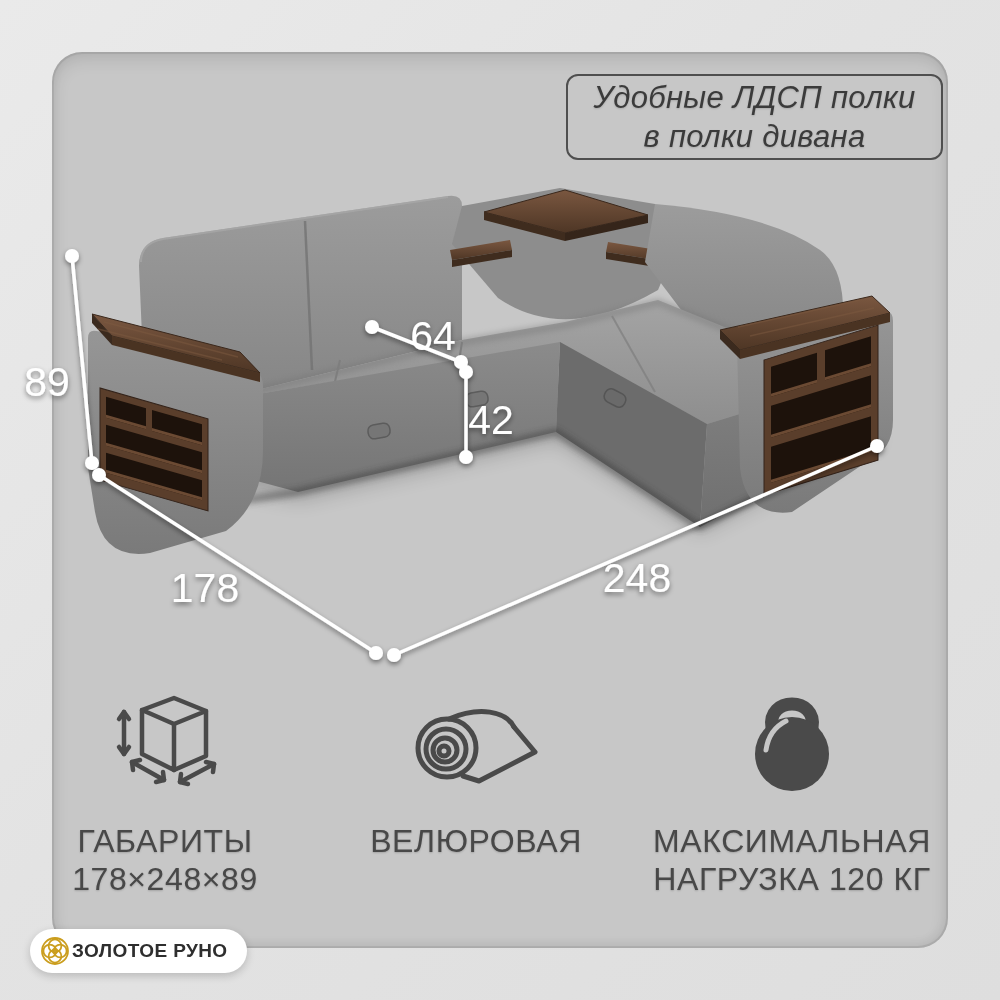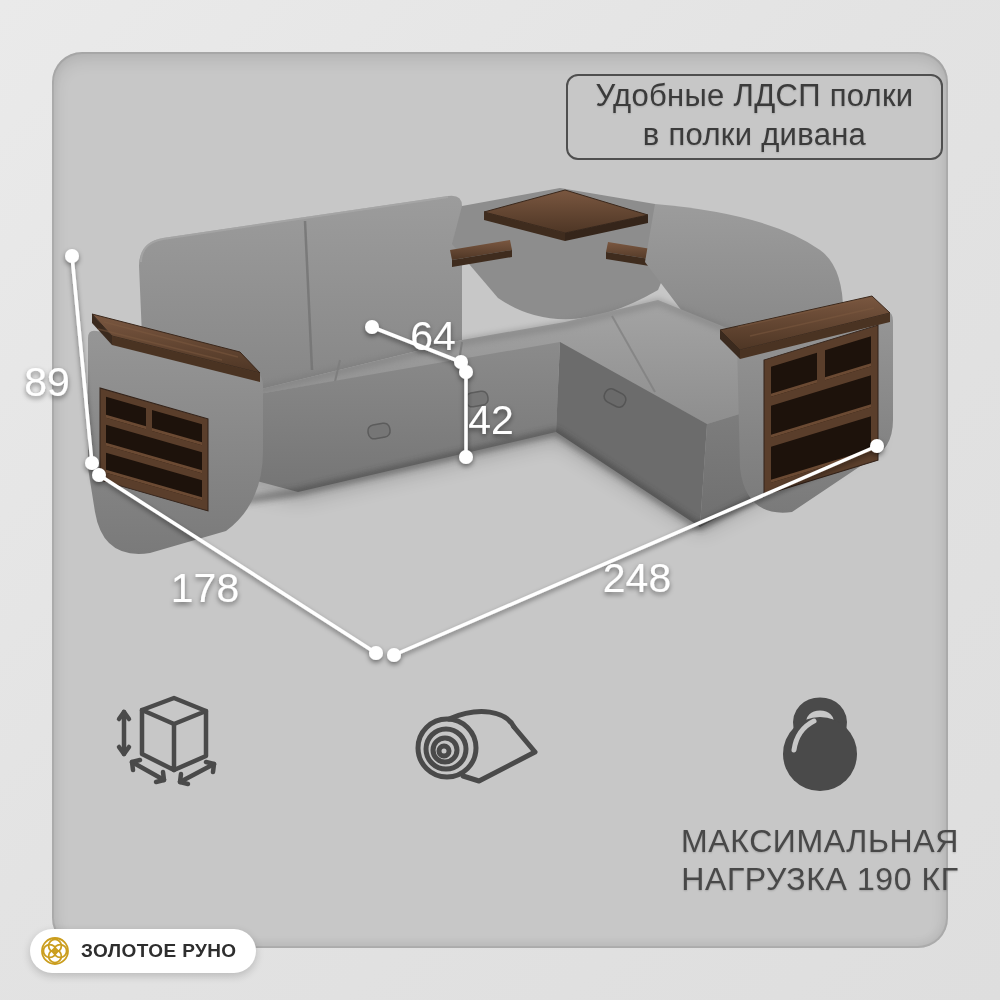--- a/index.html
+++ b/index.html
@@ -7,34 +7,34 @@
          font-family:"Liberation Sans","DejaVu Sans",sans-serif;
          background:linear-gradient(135deg,#eaeaea 0%,#e3e3e3 45%,#dedede 100%);}
   .panel{position:absolute;left:52px;top:52px;width:896px;height:896px;border-radius:30px;
          background:#c7c7c7;
          box-shadow:inset 0 0 0 2px rgba(0,0,0,.07), inset 0 6px 18px rgba(0,0,0,.12), inset 0 -4px 12px rgba(0,0,0,.06);}
   .art{position:absolute;left:0;top:0;}
   svg text.dimlabel{font-family:"Liberation Sans","DejaVu Sans",sans-serif;
         font-size:41px;font-weight:500;fill:#ffffff;text-anchor:middle;}
   
   .callout{position:absolute;left:566px;top:74px;width:377px;height:86px;border:2px solid #4f4f4f;
-           border-radius:12px;display:flex;flex-direction:column;align-items:center;
+           border-radius:12px;display:flex;flex-direction:column;justify-content:center;align-items:center;
            color:#3b3b3b;font-size:31px;font-weight:500;line-height:39px;letter-spacing:.3px;
-           text-shadow:0 1px 2px rgba(0,0,0,.15);box-sizing:border-box;}
+           text-shadow:0 1px 2px rgba(0,0,0,.15);box-sizing:border-box;font-style:italic;}
   
   .feature{position:absolute;top:688px;display:flex;flex-direction:column;align-items:center;}
   .f1{left:25px;width:280px;}
   .f2{left:326px;width:300px;}
-  .f3{left:655px;width:330px;}
+  .f3{left:627px;width:330px;}
   .feature .icon{height:108px;display:flex;align-items:flex-end;justify-content:center;}
   .feature .cap{margin-top:26px;text-align:center;color:#484848;font-size:32px;font-weight:500;
                 line-height:38px;letter-spacing:.6px;text-shadow:0 1px 2px rgba(0,0,0,.18);}
   
   .badge{position:absolute;left:30px;top:929px;height:44px;padding:0 20px 0 8px;border-radius:22px;
-         background:#ffffff;display:flex;align-items:center;gap:9px;
+         background:#ffffff;display:flex;align-items:center;
          box-shadow:0 3px 8px rgba(0,0,0,.18);}
   .badge .name{color:#2e2e2e;font-size:19px;font-weight:bold;letter-spacing:.4px;white-space:nowrap;}
 </style>
 </head>
 <body>
 
 <div class="scene">
 
   <div class="panel"></div>
 
@@ -216,48 +216,53 @@
         <path d="M17,31 L22,24 L27,31"></path>
           <path d="M17,59 L22,66 L27,59"></path>
         <line x1="30" y1="74" x2="62" y2="92"></line>
         <path d="M31,82 L30,74 L38,72"></path>
           <path d="M54,94 L62,92 L61,84"></path>
         <line x1="78" y1="94" x2="112" y2="76"></line>
         <path d="M86,96 L78,94 L79,86"></path>
           <path d="M111,84 L112,76 L104,74"></path>
       </svg>
     </div>
+    <div class="cap">
+      <div>ГАБАРИТЫ</div>
+      <div>178×248×89</div>
+    </div>
   </div>
 
   <div class="feature f2">
     <div class="icon">
       <svg width="134" height="100" viewBox="0 0 134 100" fill="none" stroke="#4a4a4a" stroke-width="5" stroke-linecap="round" stroke-linejoin="round">
         <circle cx="38" cy="52" r="29"></circle>
         <circle cx="37" cy="53" r="20"></circle>
         <circle cx="36" cy="54" r="12"></circle>
         <circle cx="35" cy="55" r="5"></circle>
         <path d="M40,23 C70,10 97,15 105,31"></path>
         <path d="M105,31 L126,56 L70,85 L54,80"></path>
       </svg>
     </div>
     <div class="cap">
+      <div>ВЕЛЮРОВАЯ</div>
     </div>
   </div>
 
   <div class="feature f3">
     <div class="icon">
       <svg width="96" height="108" viewBox="0 0 96 108" fill="none">
         <path d="M28,40 C22,8 74,8 68,40" stroke="#4a4a4a" stroke-width="13" stroke-linecap="round"></path>
         <circle cx="48" cy="66" r="37" fill="#4a4a4a"></circle>
         <path d="M22,62 C24,48 32,38 42,33" stroke="#c7c7c7" stroke-width="5" stroke-linecap="round"></path>
       </svg>
     </div>
     <div class="cap">
       <div>МАКСИМАЛЬНАЯ</div>
-      <div>НАГРУЗКА 190 КГ</div>
+      <div>НАГРУЗКА 120 КГ</div>
     </div>
   </div>
 
   <div class="badge">
     <span style="display:flex;">
       <svg width="34" height="34" viewBox="0 0 34 34" fill="none" stroke="#cb9e1e" stroke-width="1.8">
         <circle cx="17" cy="17" r="13"></circle>
         <circle cx="17" cy="11.8" r="6.4"></circle>
         <circle cx="17" cy="22.2" r="6.4"></circle>
         <circle cx="11.8" cy="17" r="6.4"></circle>

